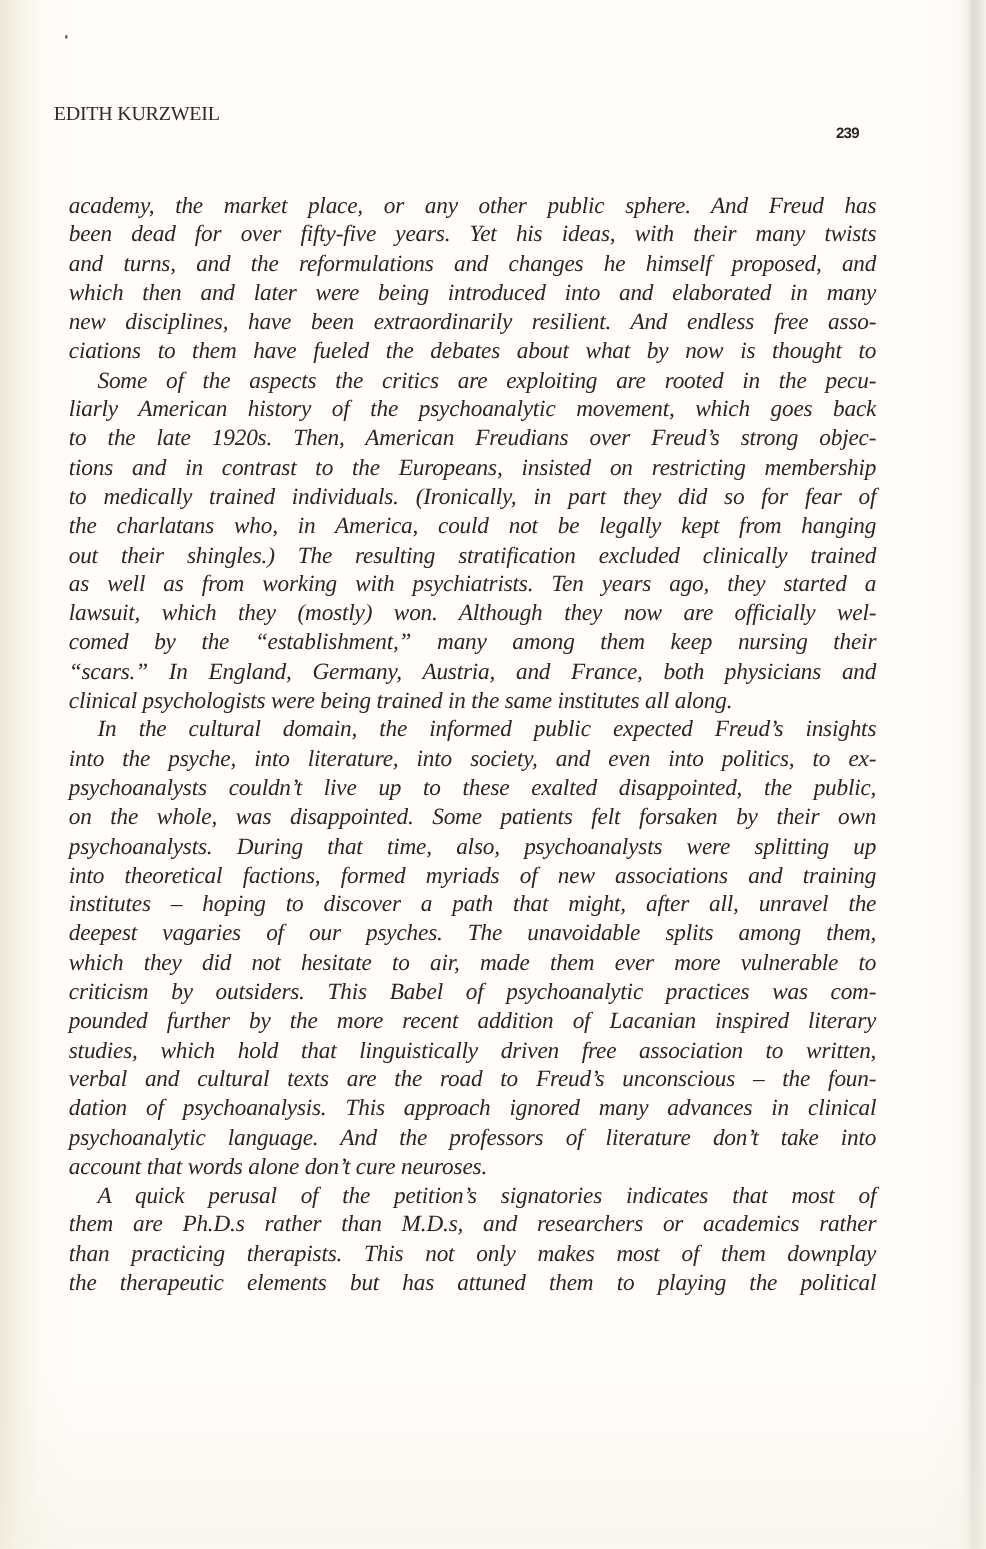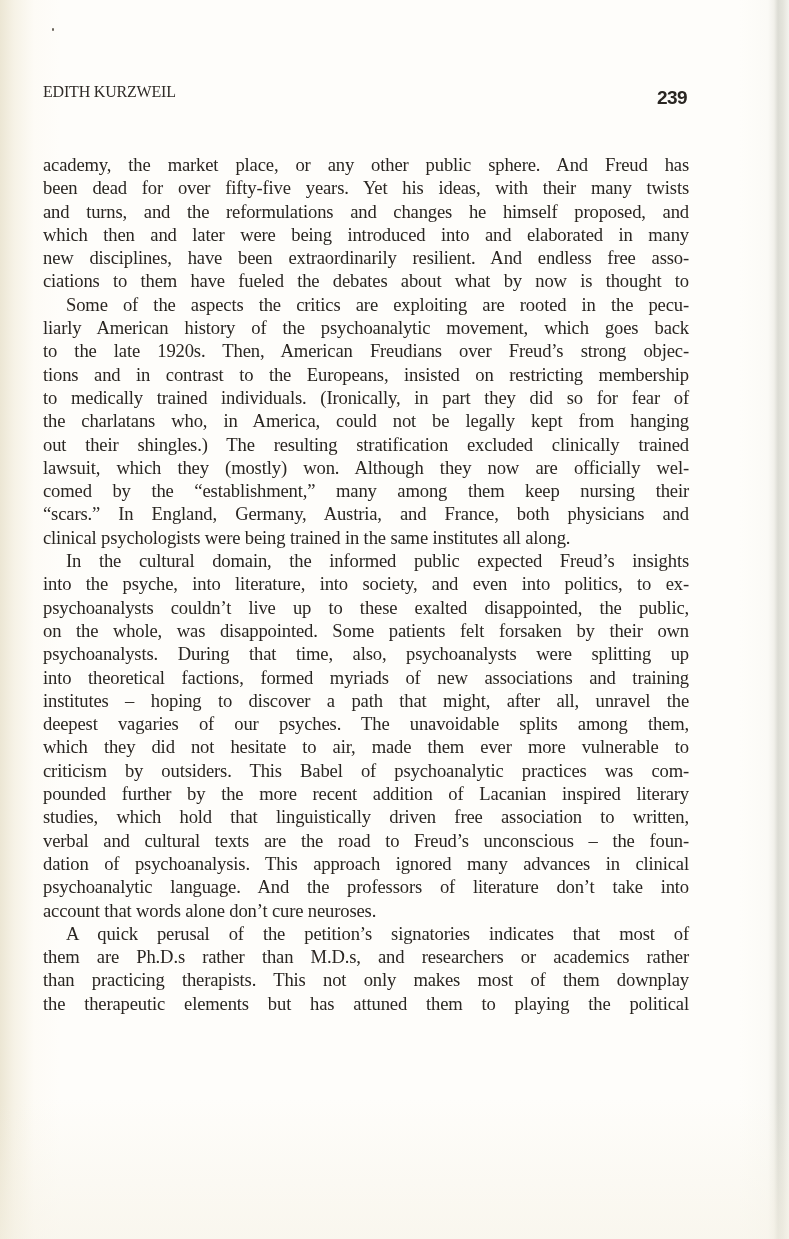--- a/index.html
+++ b/index.html
@@ -53,32 +53,33 @@
     left: 0;
     top: 0;
     font-size: 16px;
     letter-spacing: -0.2px;
     color: #2f2b27;
     text-transform: uppercase;
   }
   .folio {
     position: absolute;
     right: 0;
-    top: 4px;
+    top: 16px;
     font-family: "Liberation Sans", "DejaVu Sans", sans-serif;
     font-weight: bold;
-    font-size: 19px;
+    font-size: 12px;
     letter-spacing: -0.6px;
     color: #2a2622;
   }
   .body-text {
     position: absolute;
-    left: 43px;
+    left: 55px;
     top: 153px;
     width: 646px;
+    font-style: italic;
   }
   .line {
     height: 23.3px;
     line-height: 23.3px;
     font-size: 18.6px;
     white-space: nowrap;
     text-align: justify;
     text-align-last: justify;
     letter-spacing: -0.15px;
   }
@@ -110,20 +111,21 @@
         <div class="line">ciations to them have fueled the debates about what by now is thought to</div>
       </div>
       <div class="paragraph">
         <div class="line indent">Some of the aspects the critics are exploiting are rooted in the pecu-</div>
         <div class="line">liarly American history of the psychoanalytic movement, which goes back</div>
         <div class="line">to the late 1920s. Then, American Freudians over Freud’s strong objec-</div>
         <div class="line">tions and in contrast to the Europeans, insisted on restricting membership</div>
         <div class="line">to medically trained individuals. (Ironically, in part they did so for fear of</div>
         <div class="line">the charlatans who, in America, could not be legally kept from hanging</div>
         <div class="line">out their shingles.) The resulting stratification excluded clinically trained</div>
+        <div class="line">as well as from working with psychiatrists. Ten years ago, they started a</div>
         <div class="line">lawsuit, which they (mostly) won. Although they now are officially wel-</div>
         <div class="line">comed by the “establishment,” many among them keep nursing their</div>
         <div class="line">“scars.” In England, Germany, Austria, and France, both physicians and</div>
         <div class="line last">clinical psychologists were being trained in the same institutes all along.</div>
       </div>
       <div class="paragraph">
         <div class="line indent">In the cultural domain, the informed public expected Freud’s insights</div>
         <div class="line">into the psyche, into literature, into society, and even into politics, to ex-</div>
         <div class="line">psychoanalysts couldn’t live up to these exalted disappointed, the public,</div>
         <div class="line">on the whole, was disappointed. Some patients felt forsaken by their own</div>

